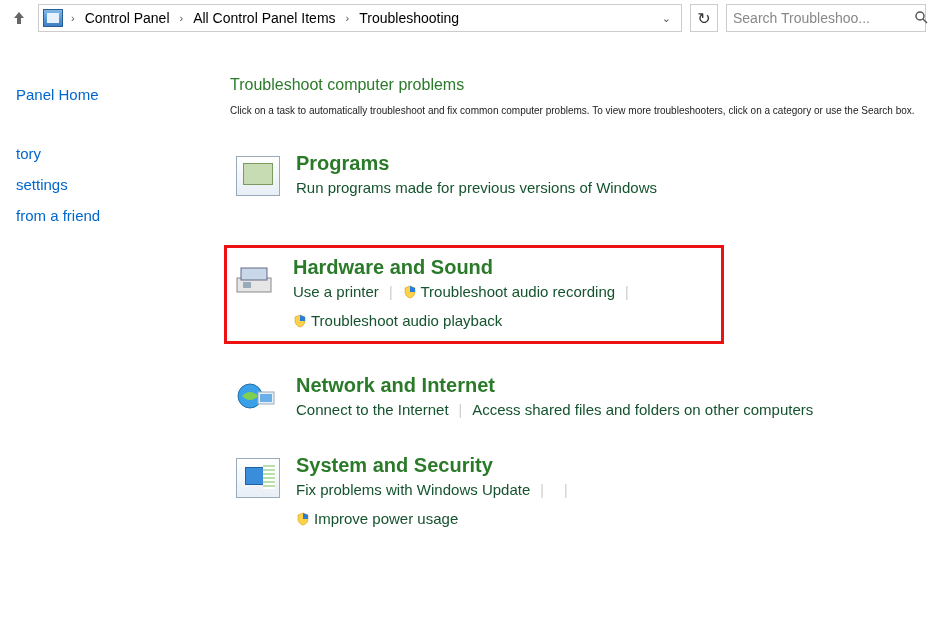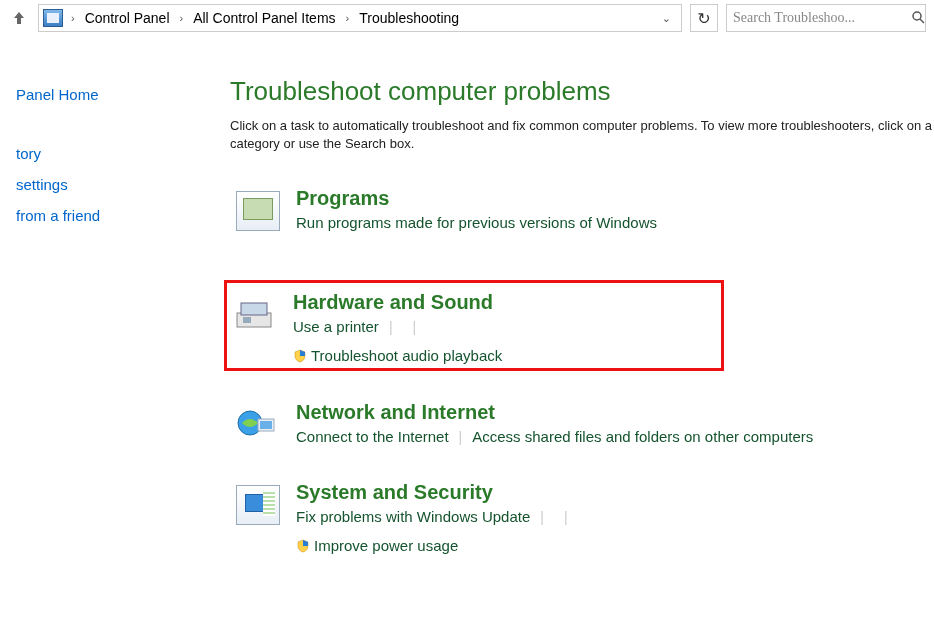--- a/index.html
+++ b/index.html
@@ -74,21 +74,21 @@
       width: 200px; height: 28px;
       border:1px solid #ccc;
       display:flex; align-items:center;
       padding:0 6px;
       color:#888;
       position: relative;
     }
     .search-box input {
       border:none; outline:none; flex:1;
       font-size:14px; color:#333;
-      font-family: Liberation Serif, serif;
+      font-family: Liberation Sans, sans-serif;
     }
     .search-box input::placeholder{ color:#888; }
     .search-icon { color:#555; font-size:14px; }
 
     .content {
       display:flex;
       margin-top: 30px;
     }
     .sidebar {
       width: 110px;
@@ -104,40 +104,40 @@
       cursor:pointer;
     }
 
     .main {
       flex:1;
       padding: 10px 0 0 120px;
     }
     h1.page-title {
       color:#2a7a2a;
       font-weight:400;
-      font-size:26px;
+      font-size:16px;
       margin-bottom:10px;
     }
     .intro {
-      font-size:13px;
+      font-size:10px;
       color:#222;
       margin-bottom: 28px;
       line-height:1.4;
     }
 
     .cat {
       display:flex;
       gap:16px;
       margin-bottom: 24px;
       padding: 6px;
       align-items:flex-start;
     }
     .cat.highlight {
       border: 3px solid #e11;
-      padding: 8px 6px 4px 6px;
+      padding: 8px 6px 12px 6px;
       margin-left:-6px;
       margin-right:24px;
       margin-top:43px;
     }
     .cat-icon {
       width:44px; height:40px;
       flex-shrink:0;
       margin-top:4px;
     }
     .cat-body { flex:1; }
@@ -267,20 +267,29 @@
             <rect x="4" y="18" width="34" height="14" fill="#e6e6e6" stroke="#888"></rect>
             <rect x="8" y="8" width="26" height="12" fill="#c8d8e8" stroke="#668"></rect>
             <rect x="10" y="22" width="8" height="6" fill="#9ab"></rect>
           </svg>
       </div>
       <div class="cat-body">
         <span class="cat-title">Hardware and Sound</span>
         <div class="links">
           <span class="task-link">Use a printer</span>
           <span class="sep">|</span>
+          <span class="task-link">
+            <span class="shield">
+                <svg width="14" height="14" viewBox="0 0 14 14">
+                  <path d="M7 1 L12 3 V7 C12 10 9.5 12.5 7 13 C4.5 12.5 2 10 2 7 V3 Z" fill="#ffd24a" stroke="#c48a00" stroke-width="0.5"></path>
+                  <path d="M7 1 L12 3 V7 L7 7 Z" fill="#2a7dd4"></path>
+                </svg>
+              </span>
+            <span>Troubleshoot audio recording</span>
+          </span>
           <span class="sep">|</span>
           <div style="flex-basis:100%; height:4px;"></div>
           <span class="task-link">
             <span class="shield">
                 <svg width="14" height="14" viewBox="0 0 14 14">
                   <path d="M7 1 L12 3 V7 C12 10 9.5 12.5 7 13 C4.5 12.5 2 10 2 7 V3 Z" fill="#ffd24a" stroke="#c48a00" stroke-width="0.5"></path>
                   <path d="M7 1 L12 3 V7 L7 7 Z" fill="#2a7dd4"></path>
                 </svg>
               </span>
             <span>Troubleshoot audio playback</span>

